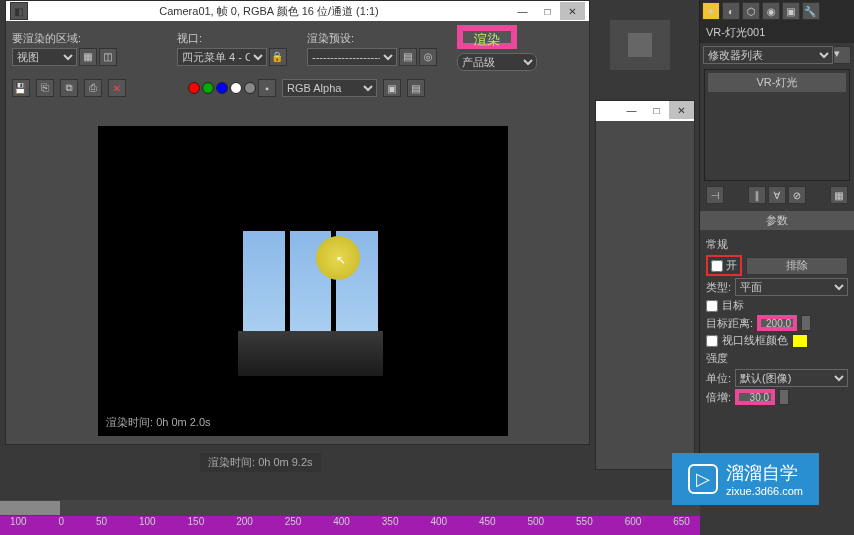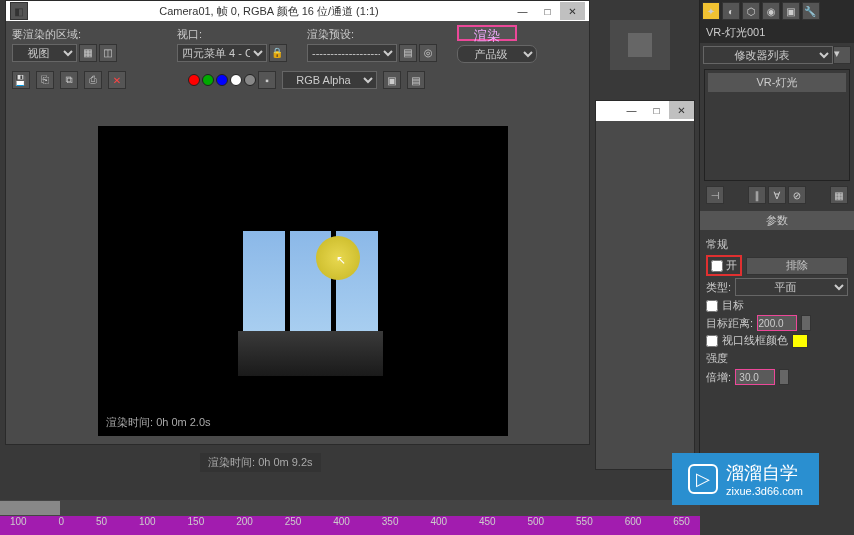--- a/index.html
+++ b/index.html
@@ -9,28 +9,28 @@
 .render-window { position: absolute; left: 5px; top: 0; width: 585px; height: 445px; background: #4a4a4a; border: 1px solid #2a2a2a; }
 .title-bar { height: 20px; background: #fff; color: #333; display: flex; align-items: center; padding: 0 4px; }
 .title-bar .title { flex: 1; text-align: center; font-size: 11px; }
 .window-controls { display: flex; gap: 0; }
 .win-btn { width: 25px; height: 18px; background: #fff; color: #333; border: none; text-align: center; font-size: 10px; }
 .win-btn.close { background: #c0c0c0; }
 
 .toolbar-row { display: flex; align-items: center; padding: 4px 6px; gap: 6px; }
 .toolbar-row label { font-size: 11px; color: #ccc; }
 .label-block { display: flex; flex-direction: column; gap: 2px; }
-select { background: #3a3a3a; color: #ccc; border: 1px solid #666; font-size: 11px; height: 18px; text-align: center; }
+select { background: #3a3a3a; color: #ccc; border: 1px solid #666; font-size: 11px; height: 18px; }
 .area-select { width: 65px; }
 .viewport-select { width: 90px; }
 .preset-select { width: 90px; }
 .output-select { width: 80px; border-radius: 7px; }
 .channel-select { width: 95px; }
 .icon-btn { width: 18px; height: 18px; background: #555; border: 1px solid #333; display: inline-flex; align-items: center; justify-content: center; font-size: 10px; }
-.render-btn { width: 60px; height: 16px; background: #555; border: 2px solid #ec4899; color: #f0abfc; }
+.render-btn { width: 60px; height: 24px; background: #555; border: 6px solid #ec4899; color: #bef264; }
 
 .color-dots { display: flex; gap: 2px; align-items: center; }
 .dot { width: 12px; height: 12px; border-radius: 50%; border: 1px solid #222; }
 .dot.red { background: #f00; }
 .dot.green { background: #0a0; }
 .dot.blue { background: #00f; }
 .dot.white { background: #fff; }
 .dot.gray { background: #888; }
 
 .viewport-area { position: absolute; left: 92px; top: 125px; width: 410px; height: 310px; background: #000; }
@@ -60,21 +60,21 @@
 .stack-controls { display: flex; gap: 4px; padding: 3px 6px; justify-content: space-between; }
 
 .rollout-header { background: #555; text-align: center; padding: 2px; font-size: 11px; margin-top: 4px; }
 .rollout-body { padding: 4px 6px; }
 .group-label { font-size: 11px; color: #ccc; margin: 3px 0; }
 .param-row { display: flex; align-items: center; gap: 4px; margin: 2px 0; }
 .param-row input[type="checkbox"] { width: 12px; height: 12px; }
 .enable-box { border: 2px solid #e03030; padding: 1px 3px; display: inline-flex; align-items: center; gap: 3px; }
 .exclude-btn { flex: 1; background: #555; border: 1px solid #333; color: #ccc; height: 18px; font-size: 11px; }
 .type-select { flex: 1; background: #3a3a3a; color: #ccc; border: 1px solid #666; height: 18px; font-size: 11px; }
-.num-input { width: 40px; background: #5a5a5a; color: #ccc; border: 1px solid #ec4899; height: 16px; font-size: 10px; text-align: center; padding-right: 12px; }
+.num-input { width: 40px; background: #5a5a5a; color: #ccc; border: 4px solid #ec4899; height: 16px; font-size: 10px; text-align: right; padding-right: 2px; }
 .spinner { width: 10px; height: 16px; background: #666; border: 1px solid #333; }
 .color-swatch { width: 16px; height: 14px; background: #ffff00; border: 1px solid #333; }
 
 
 .timeline { position: absolute; left: 0; bottom: 0; width: 700px; height: 35px; background: #a21caf; }
 .slider-track { height: 16px; background: #444; position: relative; }
 .slider-handle { position: absolute; left: 0; width: 60px; height: 14px; background: #888; top: 1px; }
 .ticks { display: flex; justify-content: space-between; padding: 0 10px; font-size: 10px; }
 
 
@@ -232,20 +232,24 @@
       <input class="num-input" value="200.0" style="">
       <span class="spinner"></span>
     </div>
     <div class="param-row">
       <input type="checkbox" style="">
       <span>视口线框颜色</span>
       <span class="color-swatch"></span>
     </div>
 
     <div class="group-label">强度</div>
+    <div class="param-row">
+      <span>单位:</span>
+      <select class="type-select"><option>默认(图像)</option></select>
+    </div>
     <div class="param-row">
       <span>倍增:</span>
       <input class="num-input" value="30.0" style="">
       <span class="spinner"></span>
     </div>
   </div>
 </div>
 
 <div class="timeline">
   <div class="slider-track">

